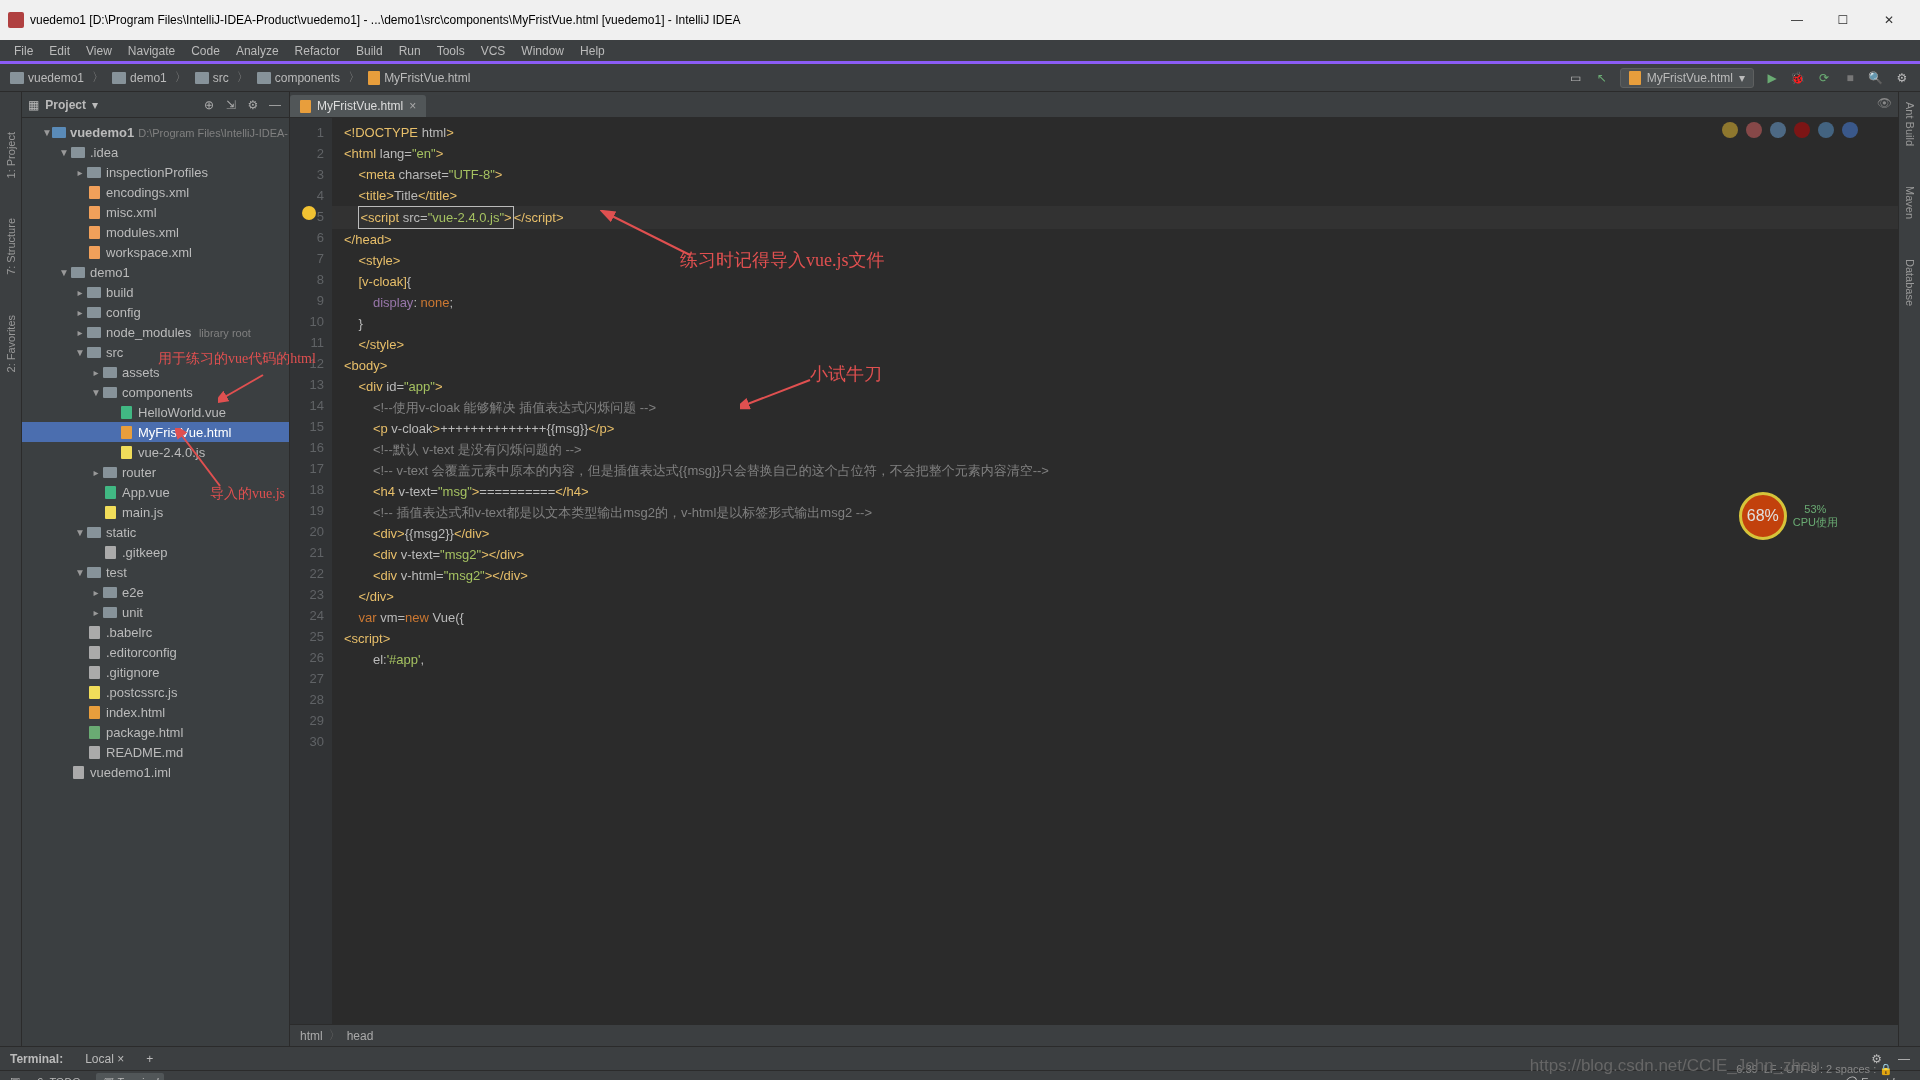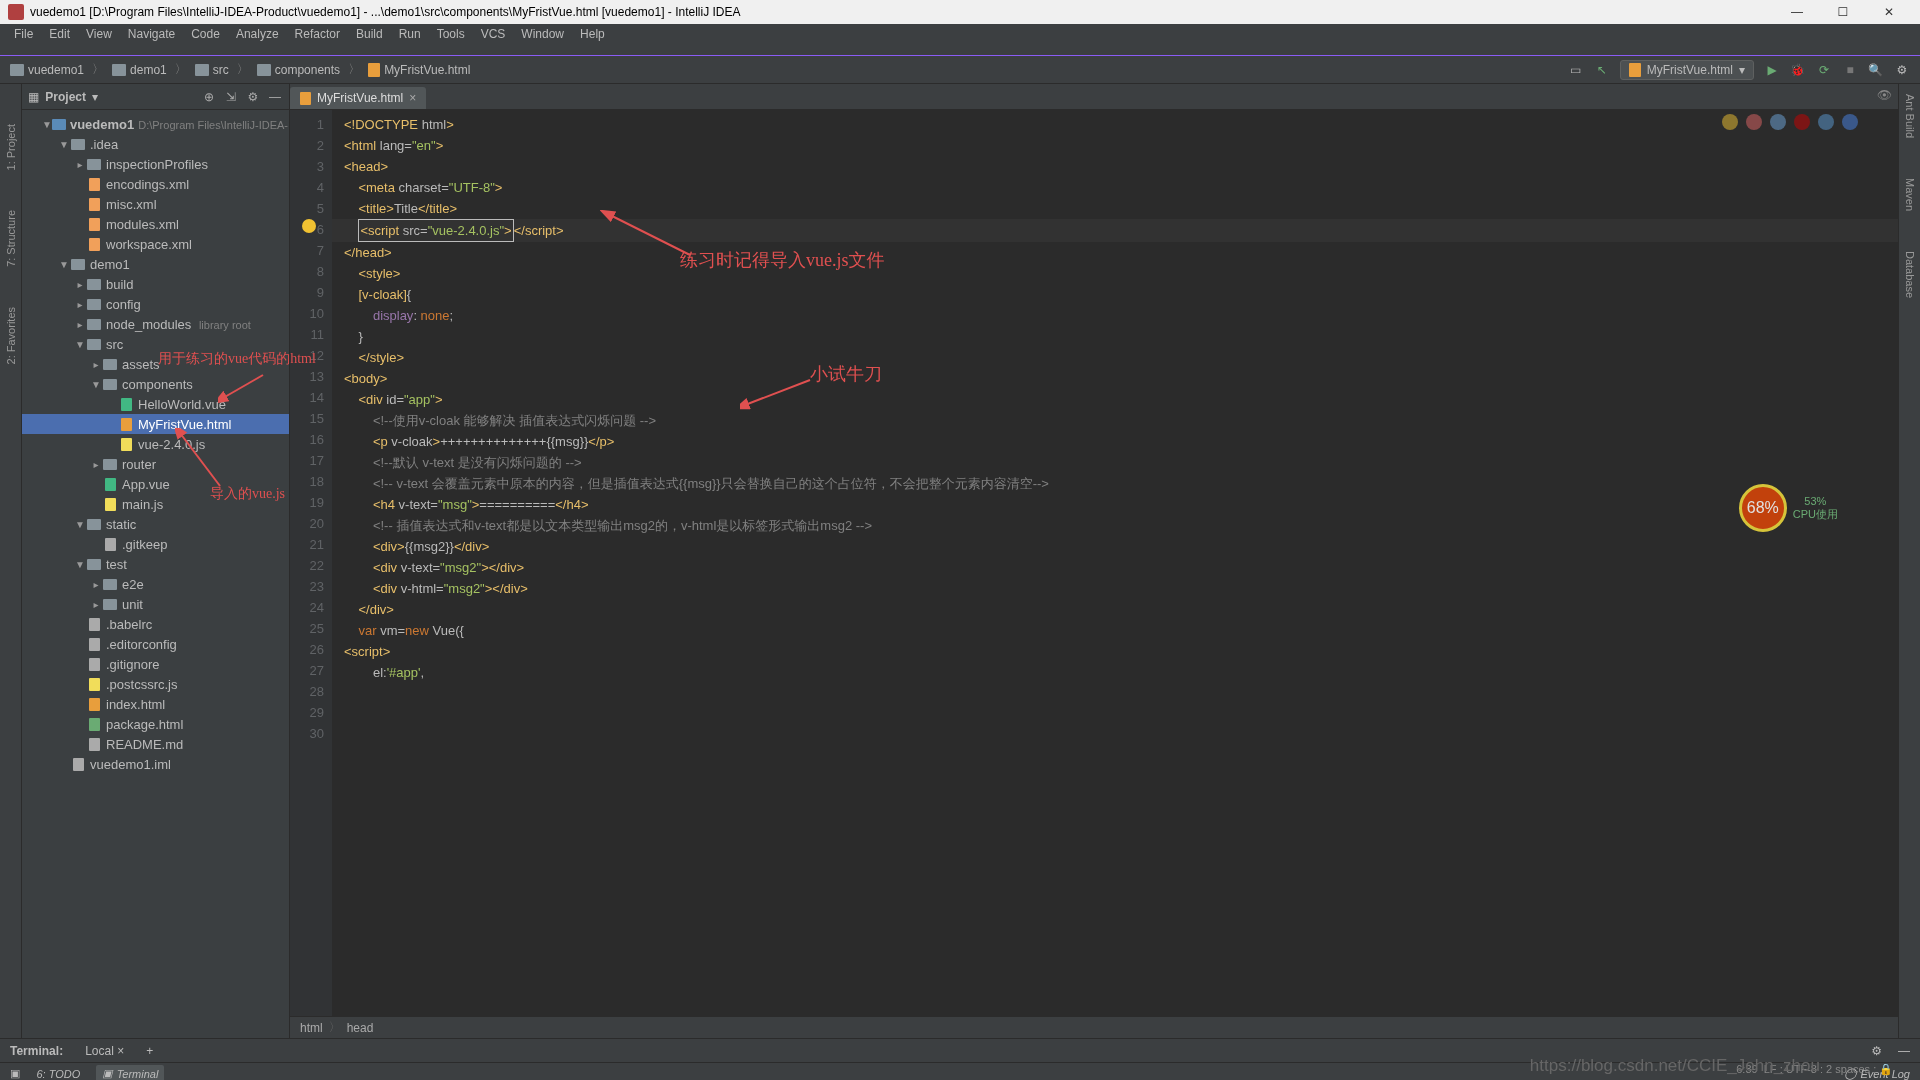--- a/index.html
+++ b/index.html
@@ -1,25 +1,25 @@
 <!DOCTYPE html>
 <html><head>
 <meta charset="utf-8">
 <style>
 * { margin: 0; padding: 0; box-sizing: border-box; font-family: "Segoe UI", Arial, sans-serif; }
 body { background: #3c3f41; color: #bbbbbb; font-size: 12px; width: 1920px; height: 1080px; overflow: hidden; position: relative; }
 
 
-.titlebar { height: 24px; background: #f0f0f0; color: #000; display: flex; align-items: center; padding: 0 8px; font-size: 12px; }
+.titlebar { height: 40px; background: #f0f0f0; color: #000; display: flex; align-items: center; padding: 0 8px; font-size: 12px; }
 .titlebar .app-icon { width: 16px; height: 16px; background: #b04040; margin-right: 6px; border-radius: 2px; }
 .titlebar .title-text { flex: 1; }
 .titlebar .win-btn { width: 46px; height: 24px; display: flex; align-items: center; justify-content: center; color: #333; cursor: pointer; }
 
 
-.menubar { height: 32px; background: #3c3f41; display: flex; align-items: flex-start; padding: 0 6px; border-bottom: 1px solid #8b5cf6; }
+.menubar { height: 24px; background: #3c3f41; display: flex; align-items: flex-end; padding: 0 6px; border-bottom: 3px solid #8b5cf6; }
 .menubar .menu-item { padding: 3px 8px; cursor: pointer; }
 
 
 .navbar { height: 28px; background: #3c3f41; display: flex; align-items: center; padding: 0 10px; border-bottom: 1px solid #2b2b2b; }
 .navbar .crumb { display: flex; align-items: center; gap: 4px; margin-right: 4px; }
 .navbar .crumb .sep { margin: 0 4px; color: #888; }
 .navbar .folder-icon { width: 14px; height: 12px; background: #87939a; border-radius: 1px; display: inline-block; }
 .navbar .file-icon { width: 12px; height: 14px; background: #e89e3c; border-radius: 1px; display: inline-block; }
 .navbar-right { margin-left: auto; display: flex; align-items: center; gap: 10px; }
 .run-config { background: #4c5052; border: 1px solid #5e6060; padding: 2px 8px; border-radius: 3px; display: flex; align-items: center; gap: 6px; }
@@ -468,21 +468,20 @@
           <div>25</div>
           <div>26</div>
           <div>27</div>
           <div>28</div>
           <div>29</div>
           <div>30</div>
         </div>
       <div class="code" id="code">
           <div class="code-line"><span class="tag">&lt;!DOCTYPE </span><span class="attr">html</span><span class="tag">&gt;</span></div>
           <div class="code-line"><span class="tag">&lt;html </span><span class="attr">lang=</span><span class="str">"en"</span><span class="tag">&gt;</span></div>
-          <div class="code-line"><span class="tag">&lt;head&gt;</span></div>
           <div class="code-line">    <span class="tag">&lt;meta </span><span class="attr">charset=</span><span class="str">"UTF-8"</span><span class="tag">&gt;</span></div>
           <div class="code-line" style="position: relative;">    <span class="tag">&lt;title&gt;</span><span class="txt">Title</span><span class="tag">&lt;/title&gt;</span><div class="bulb"></div></div>
           <div class="code-line caret-line">    <span class="cursor-box"><span class="tag">&lt;script </span><span class="attr">src=</span><span class="str">"vue-2.4.0.js"</span><span class="tag">&gt;</span></span><span class="tag">&lt;/script&gt;</span></div>
           <div class="code-line"><span class="tag">&lt;/head&gt;</span></div>
           <div class="code-line">    <span class="tag">&lt;style&gt;</span></div>
           <div class="code-line">    <span class="sel">[v-cloak]</span><span class="txt">{</span></div>
           <div class="code-line">        <span class="prop">display</span><span class="txt">: </span><span class="kw">none</span><span class="txt">;</span></div>
           <div class="code-line">    <span class="txt">}</span></div>
           <div class="code-line">    <span class="tag">&lt;/style&gt;</span></div>
           <div class="code-line"><span class="tag">&lt;body&gt;</span></div>

